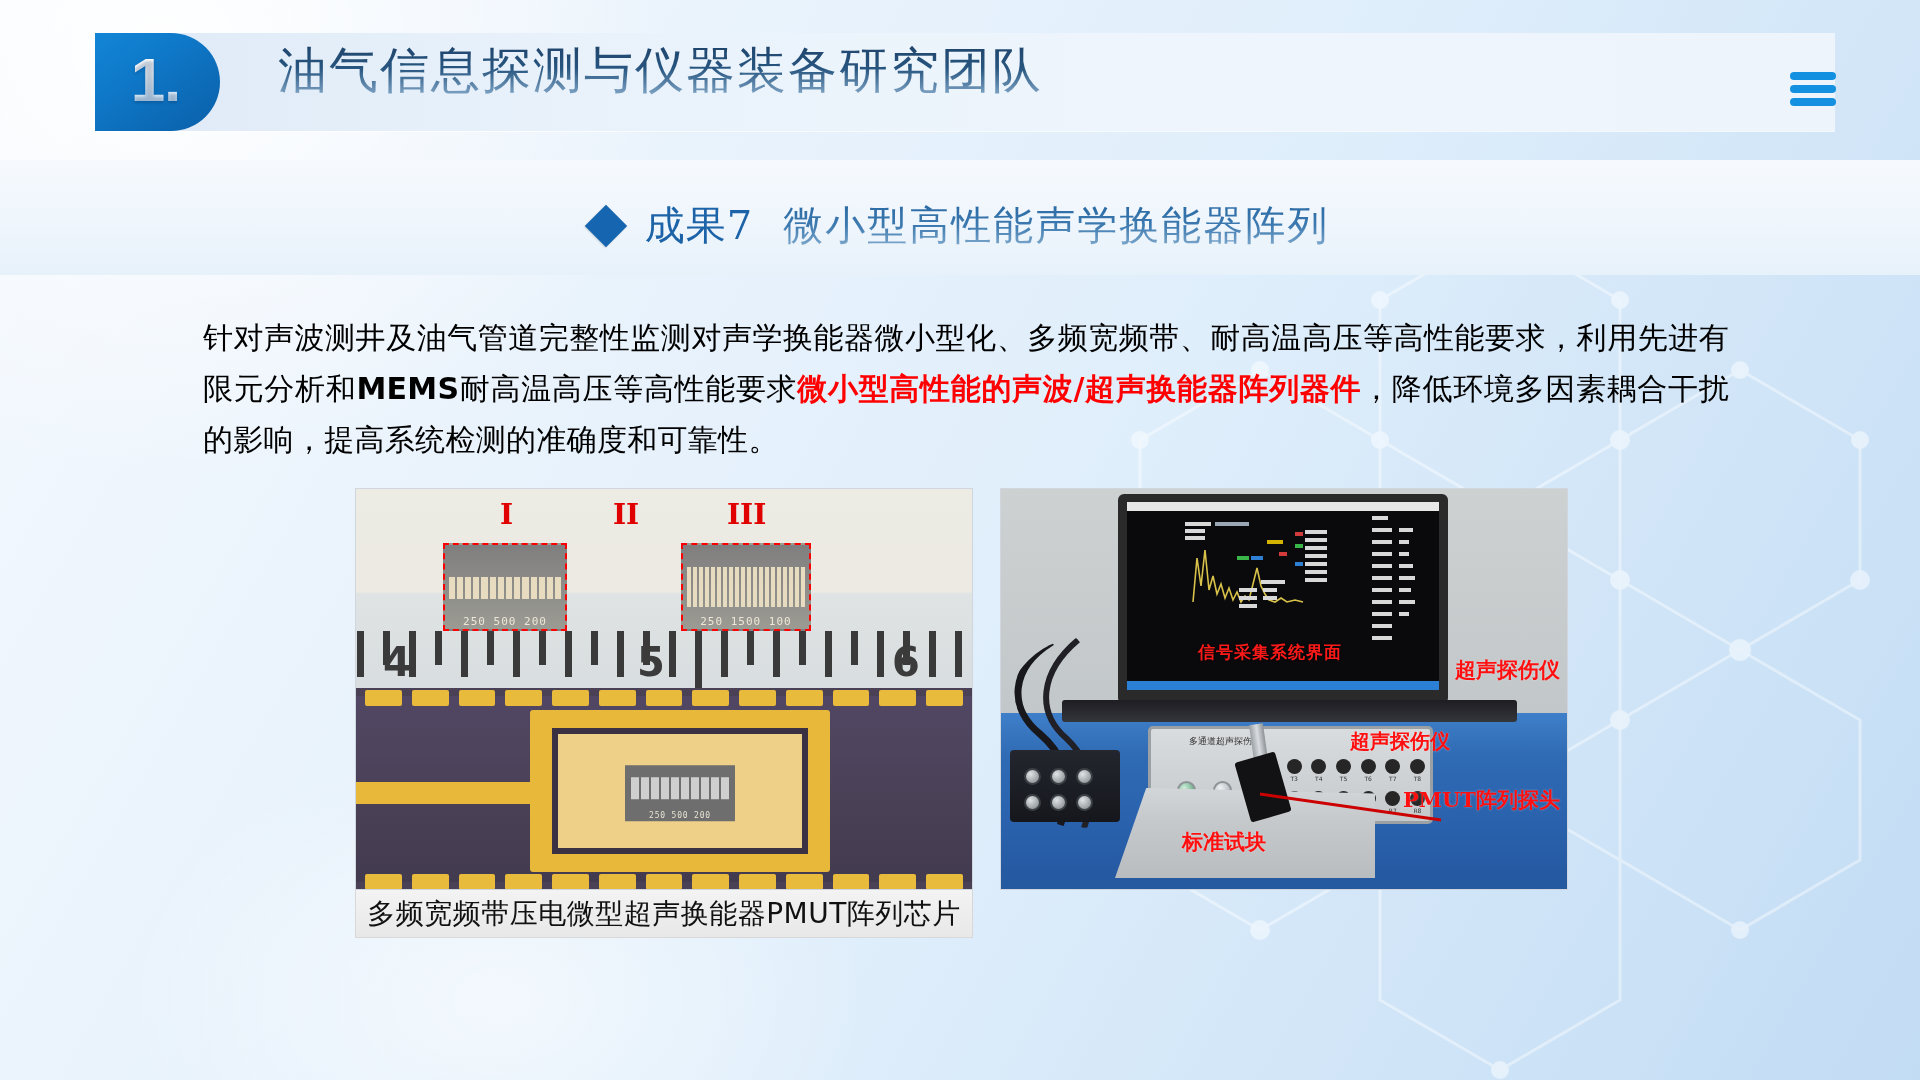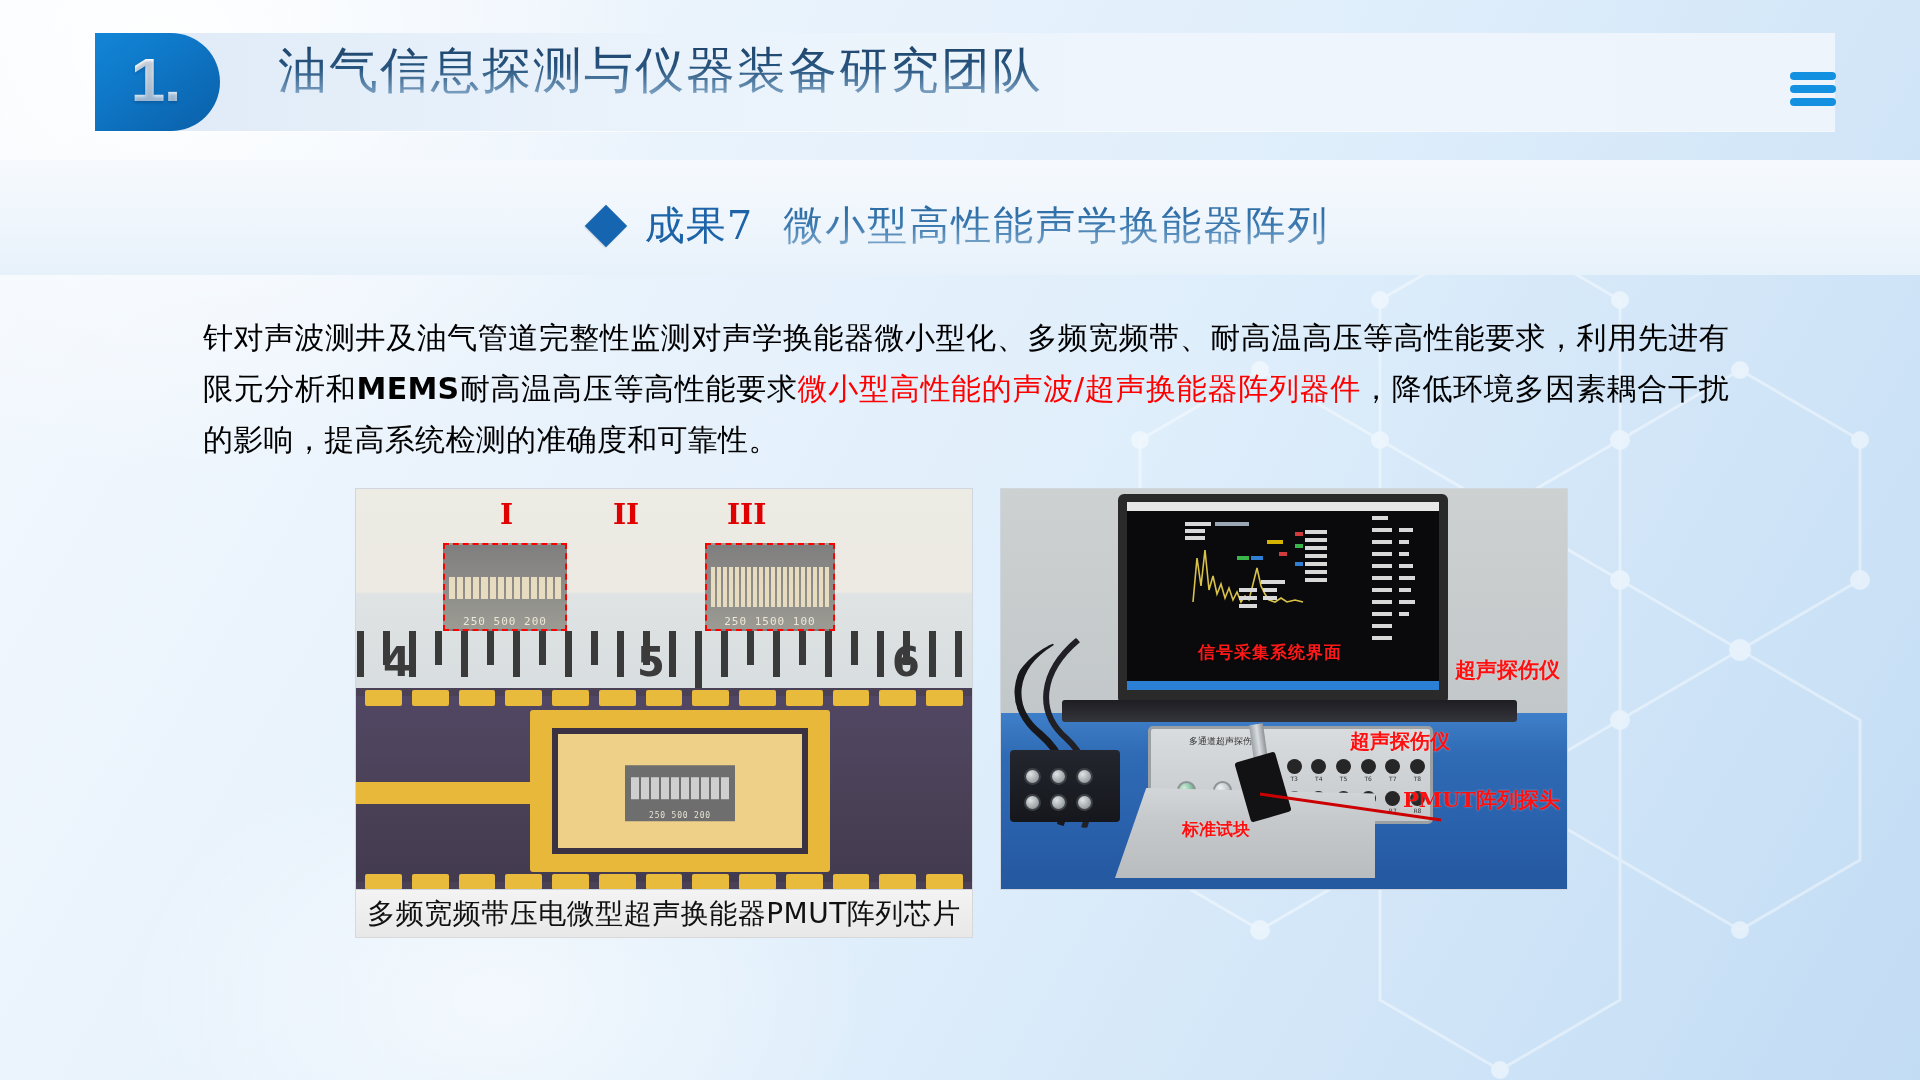--- a/index.html
+++ b/index.html
@@ -104,21 +104,21 @@
   }
 
   
   #body-text {
     position:absolute; left:203px; top:312px; width:1526px;
     font-family:"DejaVu Sans","Liberation Sans",sans-serif;
     font-size:30px; line-height:51px; color:#000;
     text-align:justify; letter-spacing:.3px;
   }
   #body-text .b { font-weight:bold; }
-  #body-text .hl { color:#ff0000; font-weight:normal; }
+  #body-text .hl { color:#ff0000; font-weight:bold; }
 
   
   .figure { position:absolute; }
   #fig-left  { left:355px;  top:488px; width:618px; height:402px; }
   #fig-right { left:1000px; top:488px; width:568px; height:402px; }
 
   .photo { position:absolute; inset:0; overflow:hidden; }
 
   .caption {
     position:absolute; left:0; width:100%; top:402px; height:48px;
@@ -247,21 +247,21 @@
            background:transparent; }
   .lab-label {
     position:absolute; color:#ff0f0f; font-weight:bold;
     font-family:"DejaVu Serif","Liberation Serif",serif;
     text-shadow:0 0 2px rgba(255,255,255,.45);
     white-space:nowrap;
   }
   #lbl-laptop  { right:8px;  top:168px; font-size:21px; }
   #lbl-flaw    { left:350px; top:240px; font-size:20px; }
   #lbl-probe   { right:8px;  top:298px; font-size:21px; }
-  #lbl-block   { left:182px; top:330px; font-size:17px;
+  #lbl-block   { left:182px; top:340px; font-size:21px;
                  font-family:Liberation Serif, serif; }
   #leader-line { position:absolute; left:258px; top:300px; width:185px; height:36px; }
 
   .frame-border { position:absolute; inset:0; border:1px solid #cfd6dd; pointer-events:none; }
 </style>
 </head>
 <body>
 
 <div id="slide">
 
@@ -349,21 +349,21 @@
               <i></i>
               <i></i>
               <i></i>
               <i></i>
               <i></i>
               <i></i>
               <i></i>
           </div>
           <span class="dielabel">250 500 200</span>
         </div>
-        <div class="dashbox" style="left:350px; width:130px;">
+        <div class="dashbox" style="left:326px; width:130px;">
           <div class="diebar" style="top:22px;height:40px">
             <i></i>
               <i></i>
               <i></i>
               <i></i>
               <i></i>
               <i></i>
               <i></i>
               <i></i>
               <i></i>

